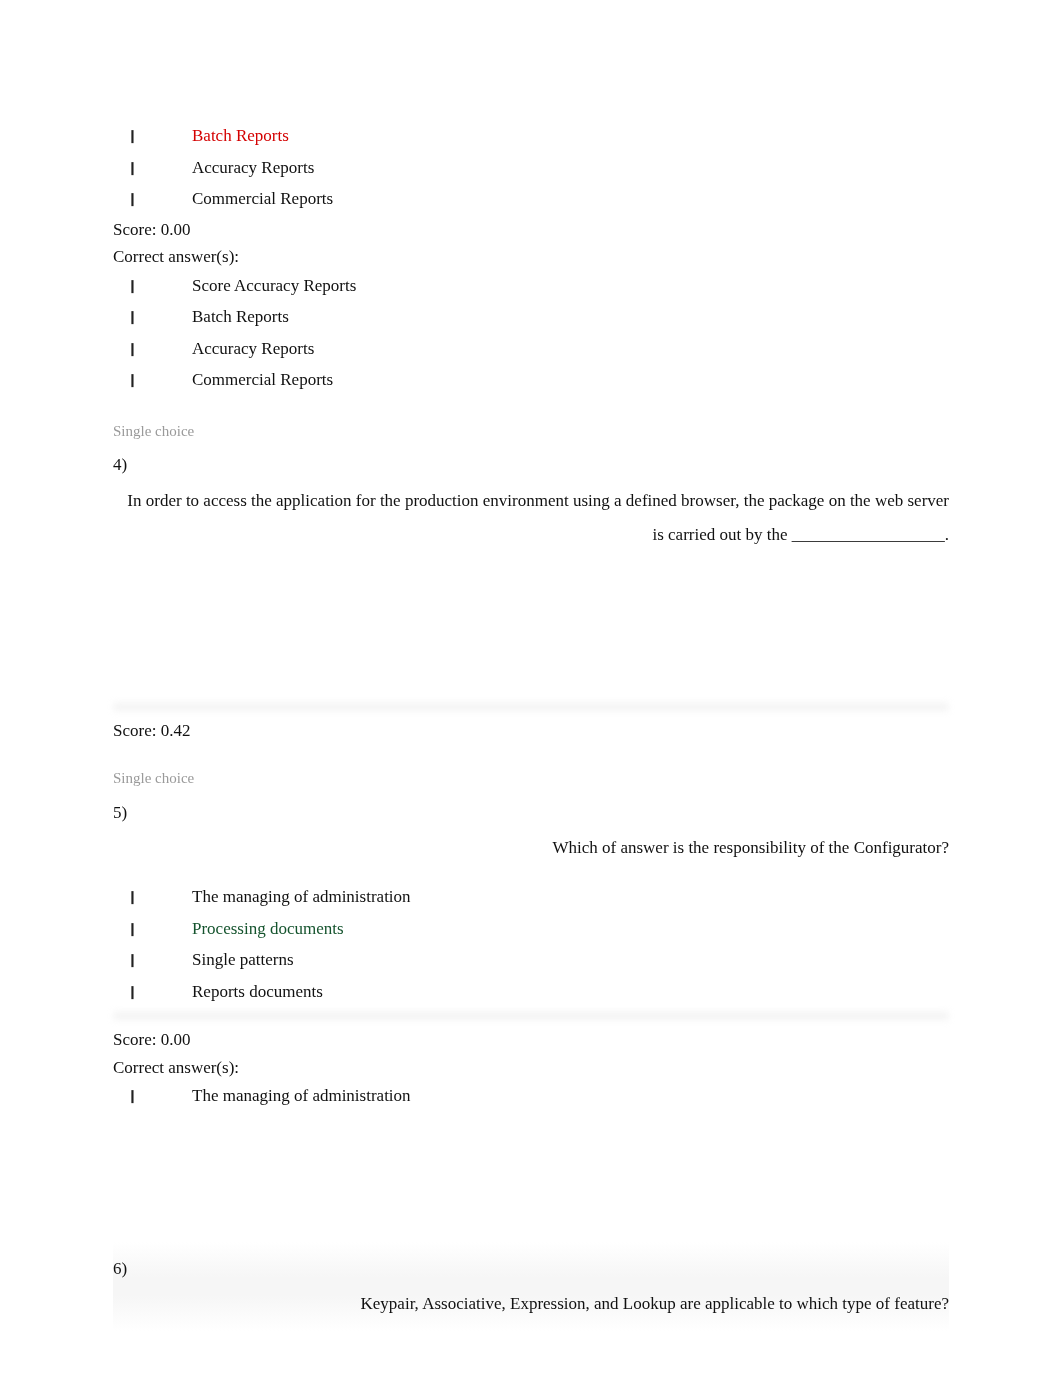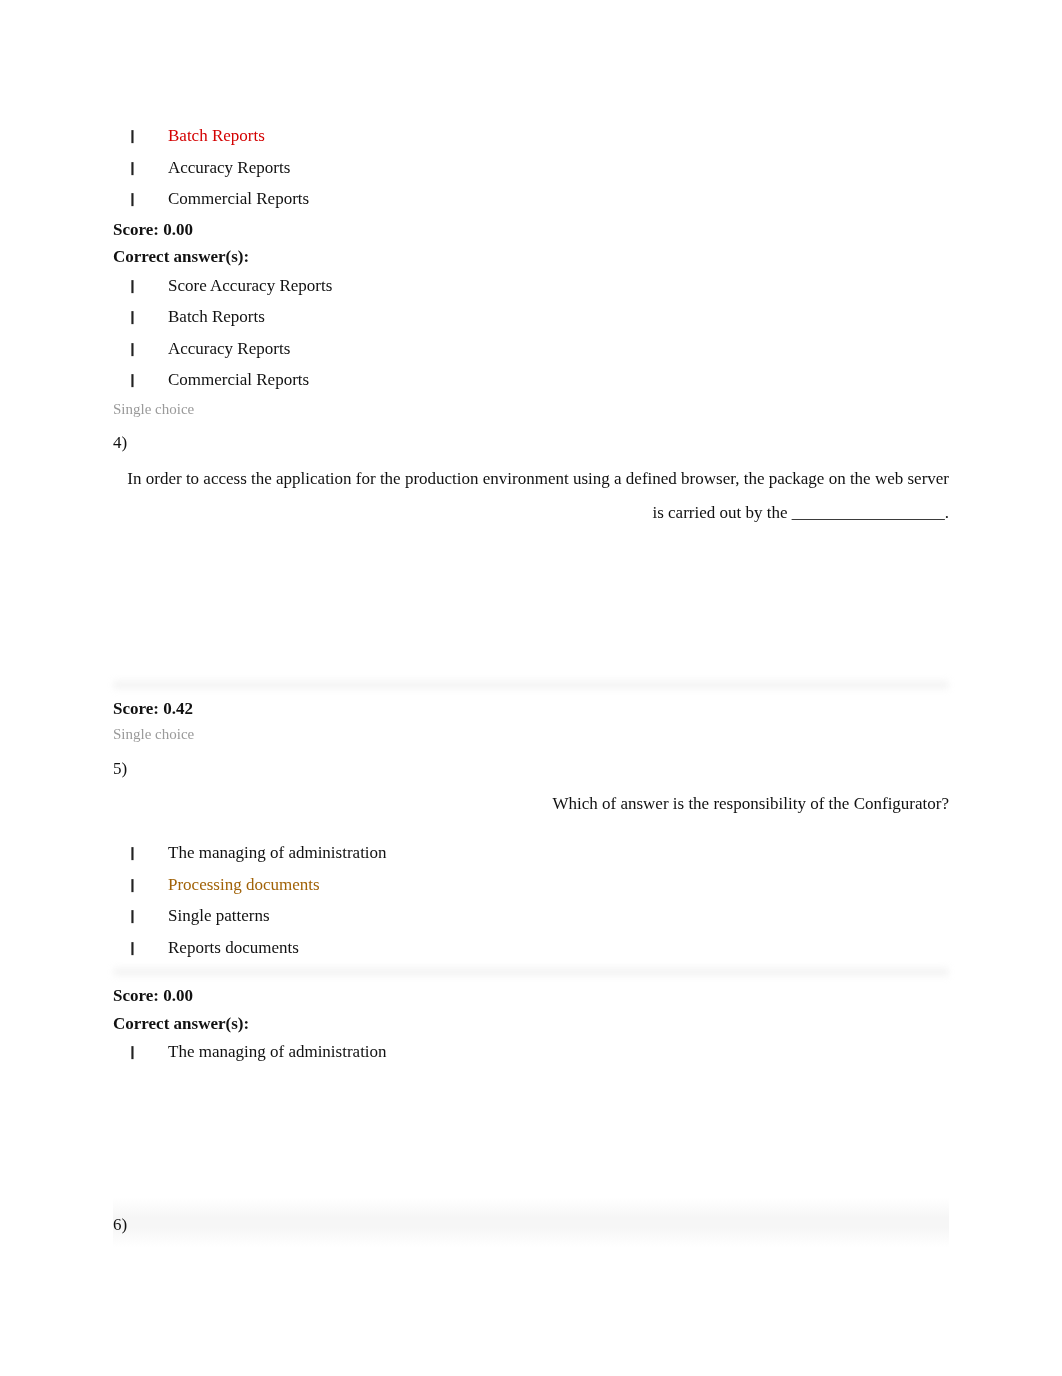--- a/index.html
+++ b/index.html
@@ -24,37 +24,38 @@
     .bullet-icon {
       width: 55px;
       text-align: left;
       padding-left: 14px;
       font-family: serif;
       font-size: 13px;
       color: #222;
     }
     .option-text {
       color: #111;
+      margin-left: 24px;
     }
     .option-text.wrong {
       color: #d40000;
     }
     .option-text.selected-right {
-      color: #a16207;
+      color: #14532d;
     }
     .meta-line {
       font-size: 17px;
       color: #111;
       padding-top: 2px;
-      font-weight: bold;
     }
     .question-type {
       color: #9a9a9a;
       font-size: 15px;
       padding-top: 2px;
+      margin-top: 22px;
     }
     .question-number {
       font-size: 17px;
       color: #111;
       padding-top: 10px;
       padding-bottom: 6px;
     }
     .question-text {
       font-size: 17px;
       color: #111;
@@ -159,13 +160,14 @@
   <div class="option-row">
     <span class="bullet-icon">❙</span>
     <span class="option-text">The managing of administration</span>
   </div>
 </div>
 
 <div class="gap-medium"></div>
 
 <div class="highlight-block">
   <div class="question-number">6)</div>
+  <div class="question-text">Keypair, Associative, Expression, and Lookup are applicable to which type of feature?</div>
 </div>
 
 </body></html>

